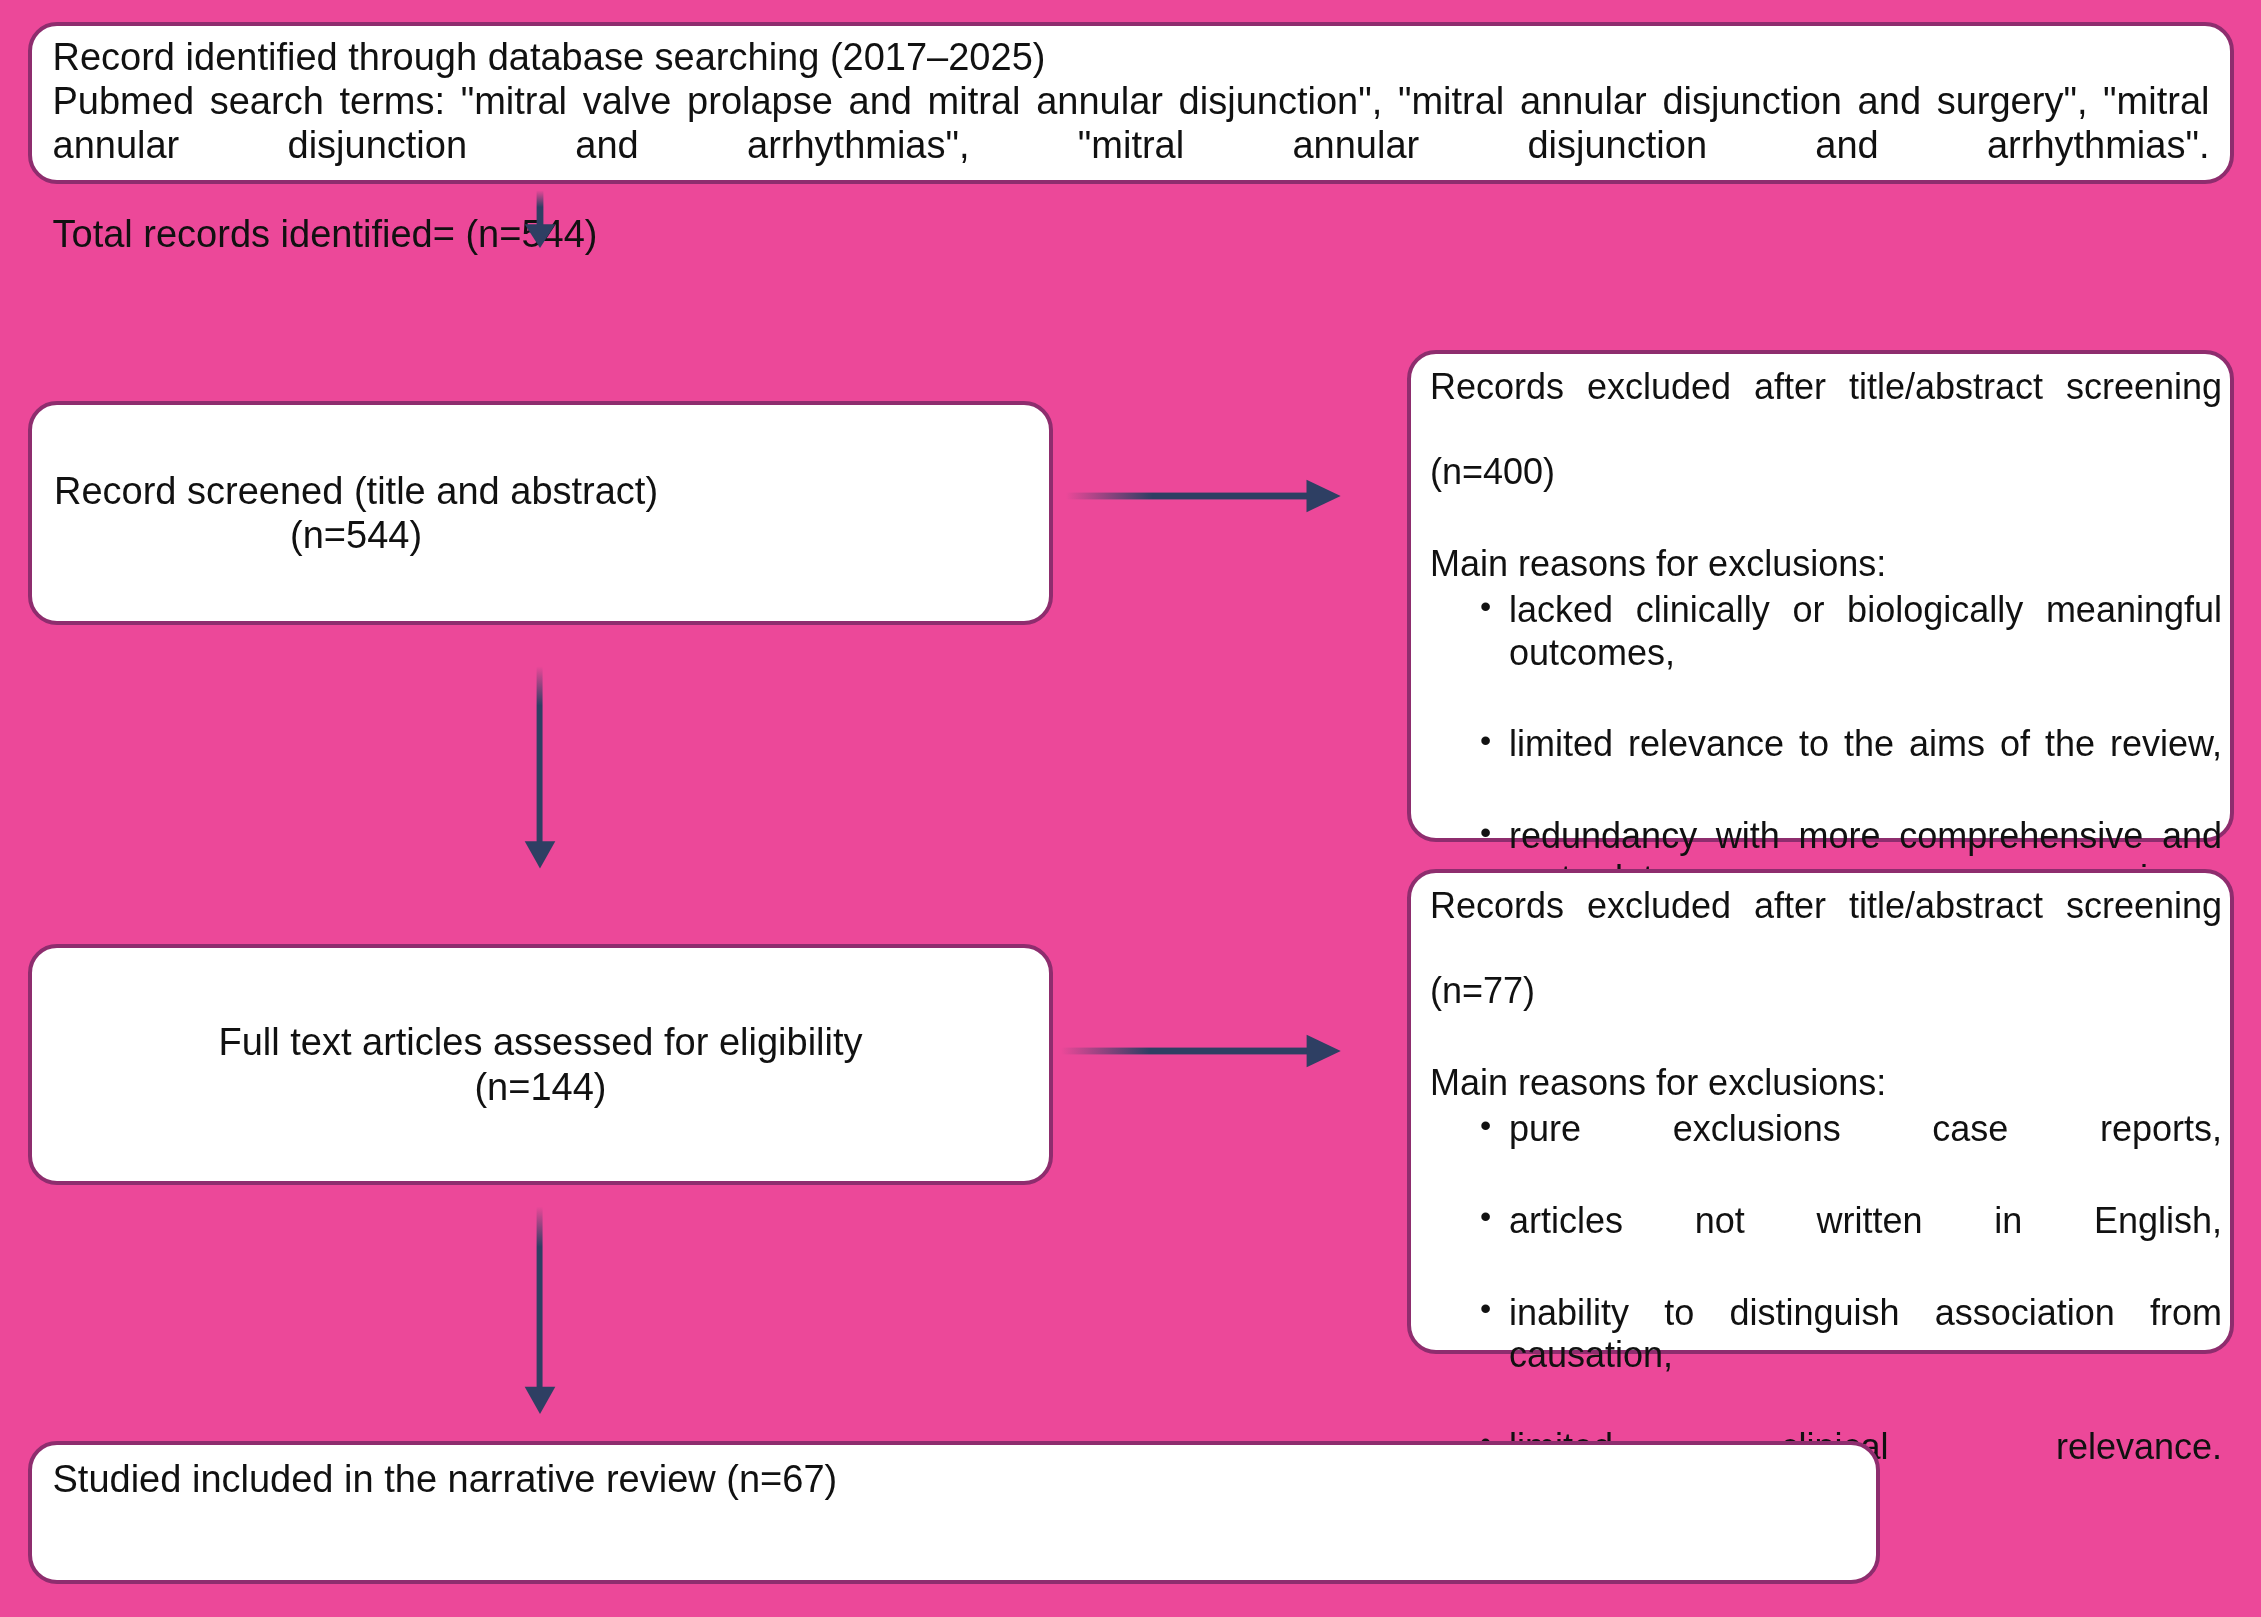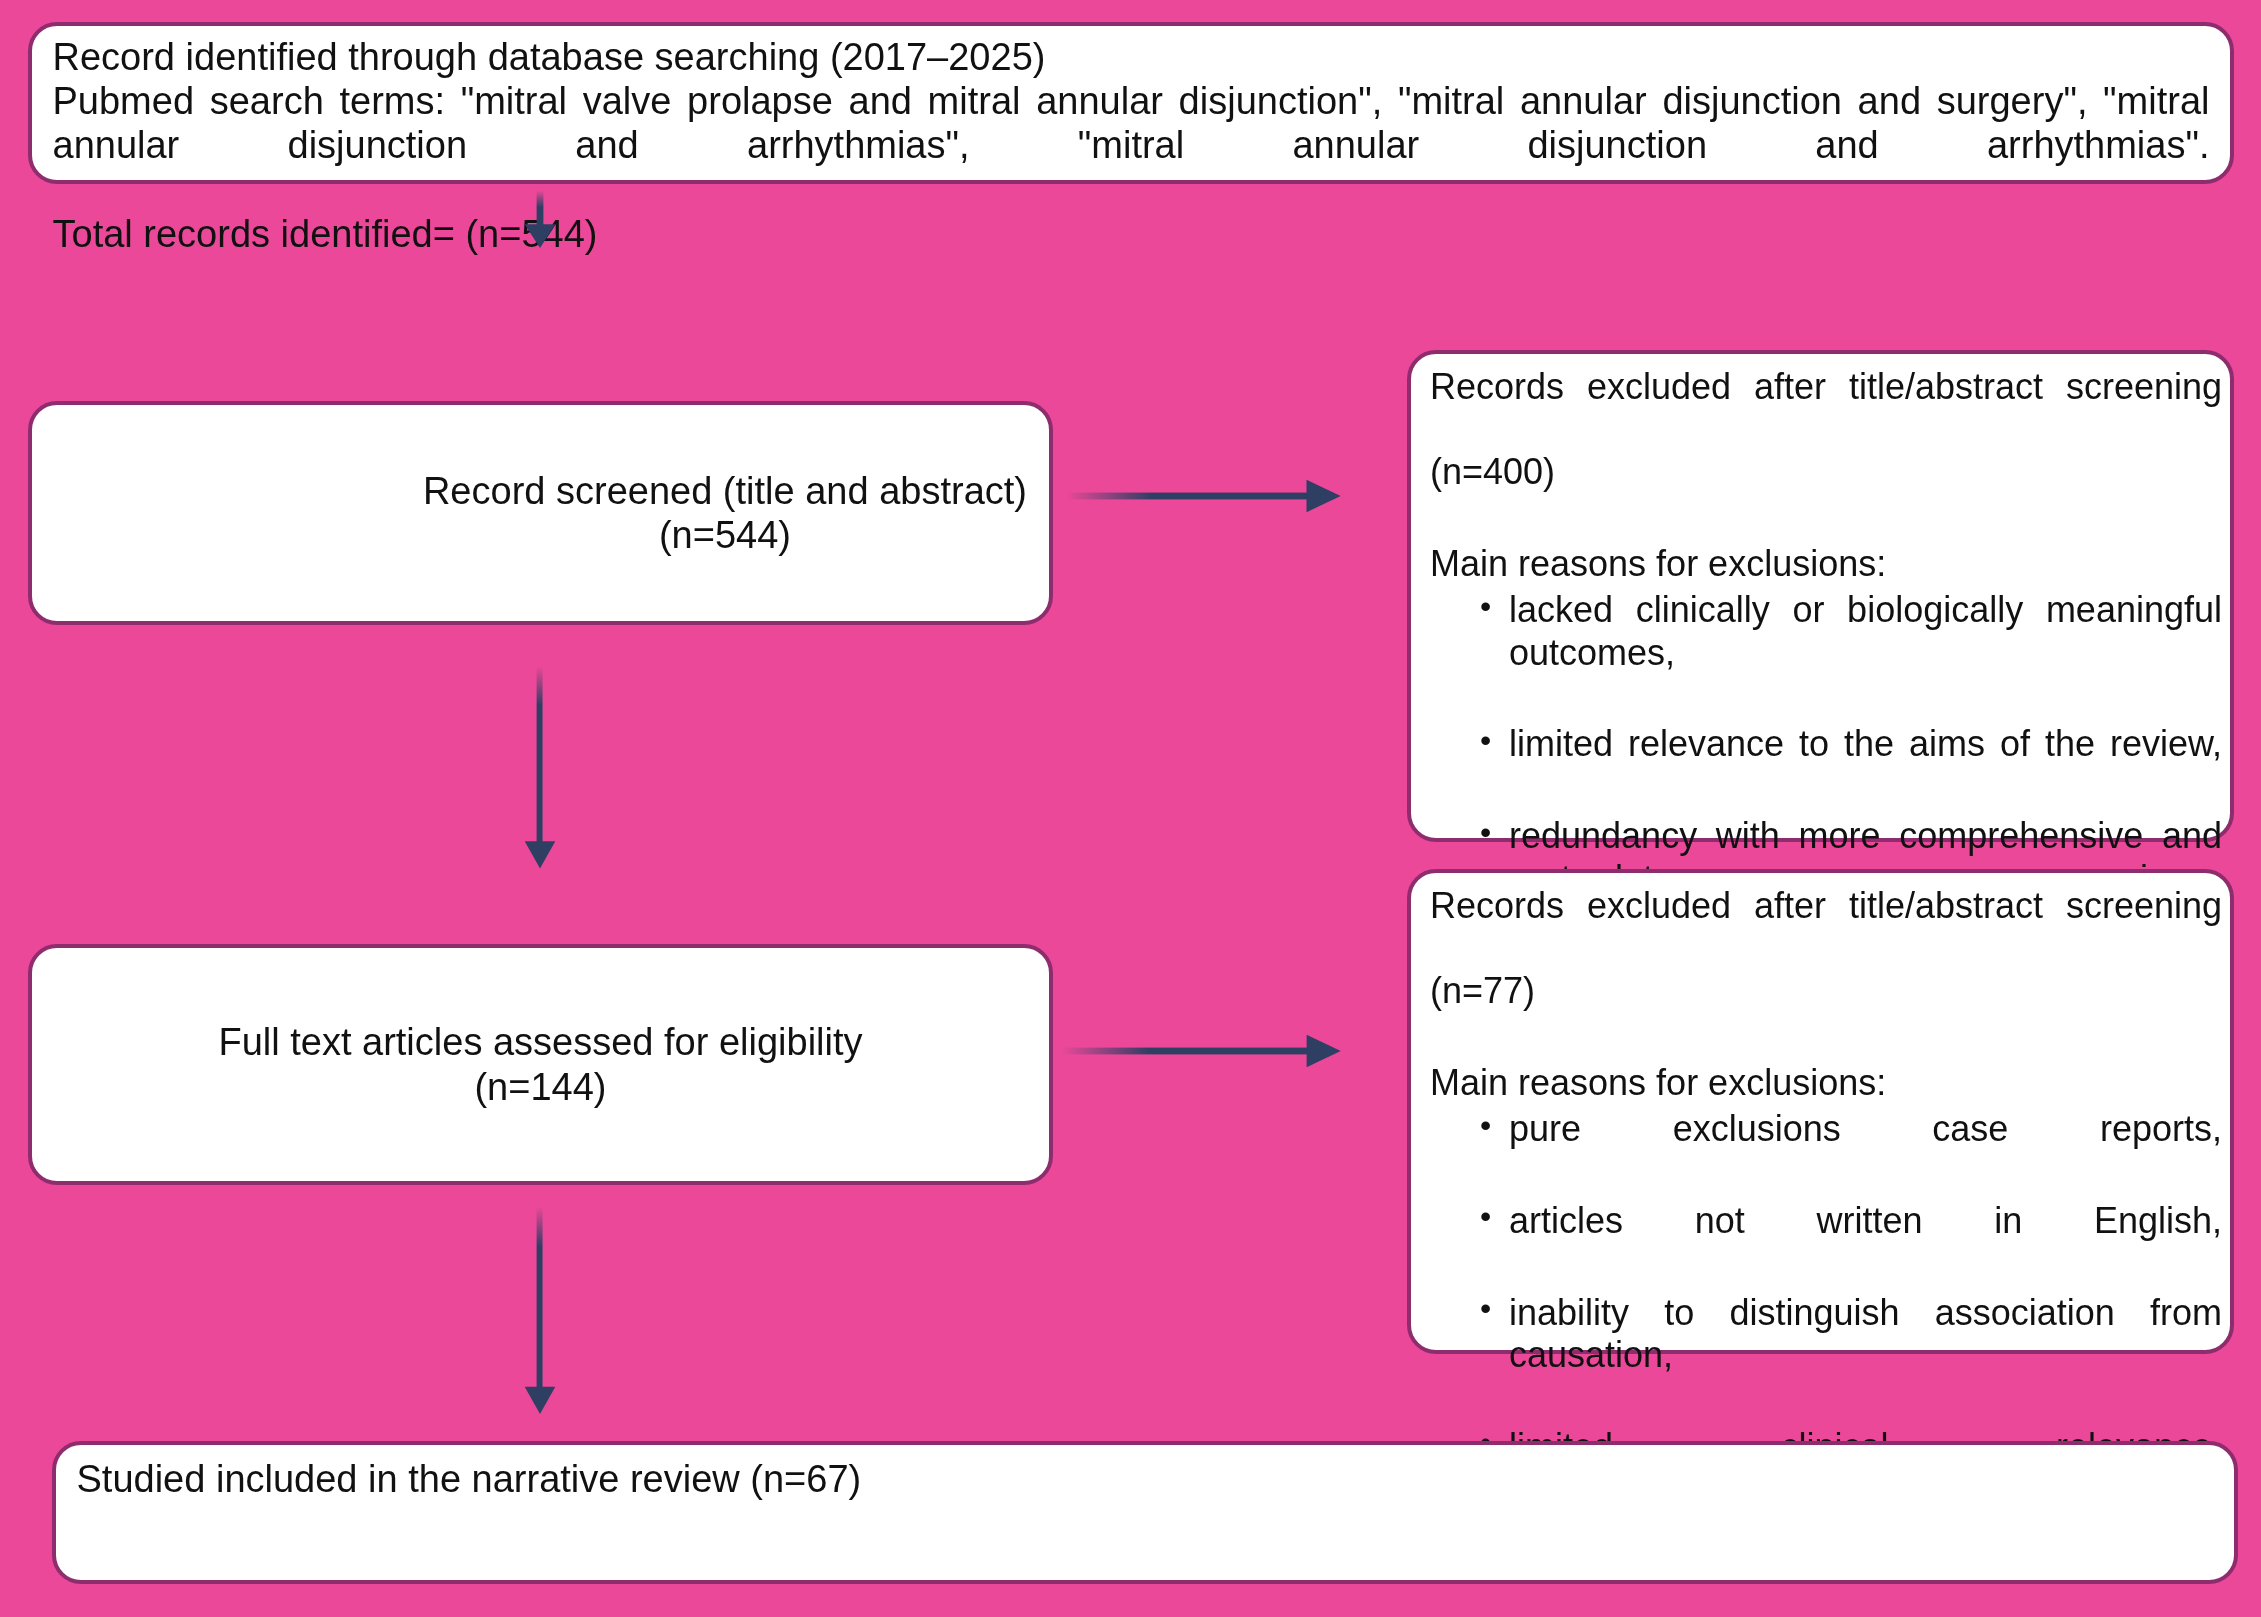--- a/index.html
+++ b/index.html
@@ -57,21 +57,21 @@
   
   #box-screened {
     left: 28px;
     top: 401px;
     width: 1025px;
     height: 224px;
   }
   #box-screened .box-inner {
     display: flex;
     align-items: center;
-    justify-content: flex-end;
+    justify-content: flex-start;
   }
 
   
   #box-fulltext {
     left: 28px;
     top: 931px;
     width: 1025px;
     height: 241px;
     margin-top: 13px;
   }
@@ -94,23 +94,22 @@
     width: 827px;
     height: 485px;
   }
   #box-excluded-1 .box-inner,
   #box-excluded-2 .box-inner { padding: 12px 8px 12px 19px; }
 
   
   #box-included {
     left: 28px;
     top: 1441px;
-    width: 2186px;
+    width: 1852px;
     height: 143px;
-    margin-left: 24px;
   }
   #box-included .box-inner { padding: 12px 20.5px; }
 
   .excl-head {
     font-size: 36px;
     line-height: 1.18;
     text-align: justify;
     text-justify: inter-word;
     margin: 0;
   }

